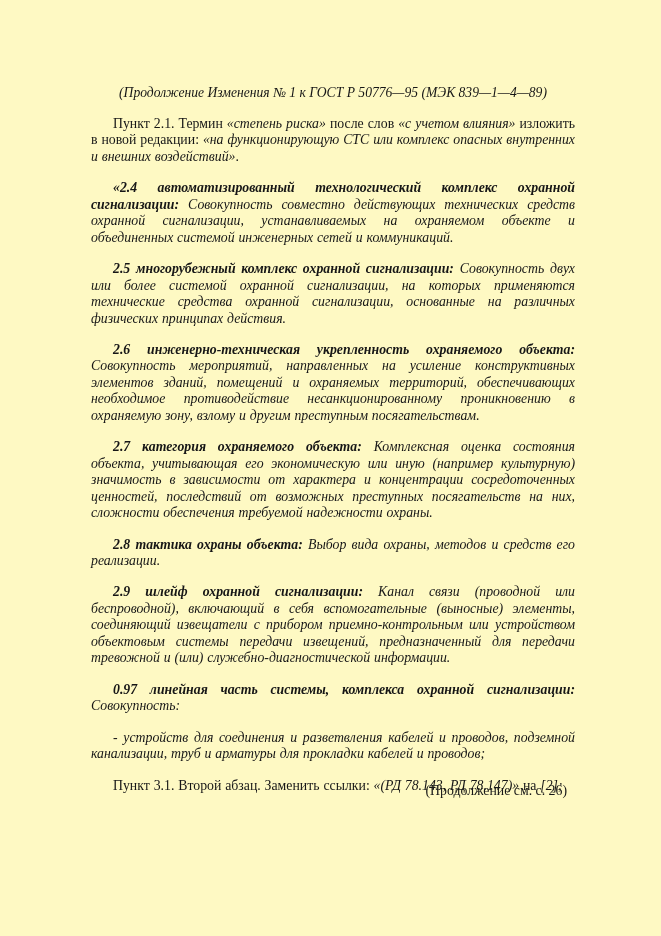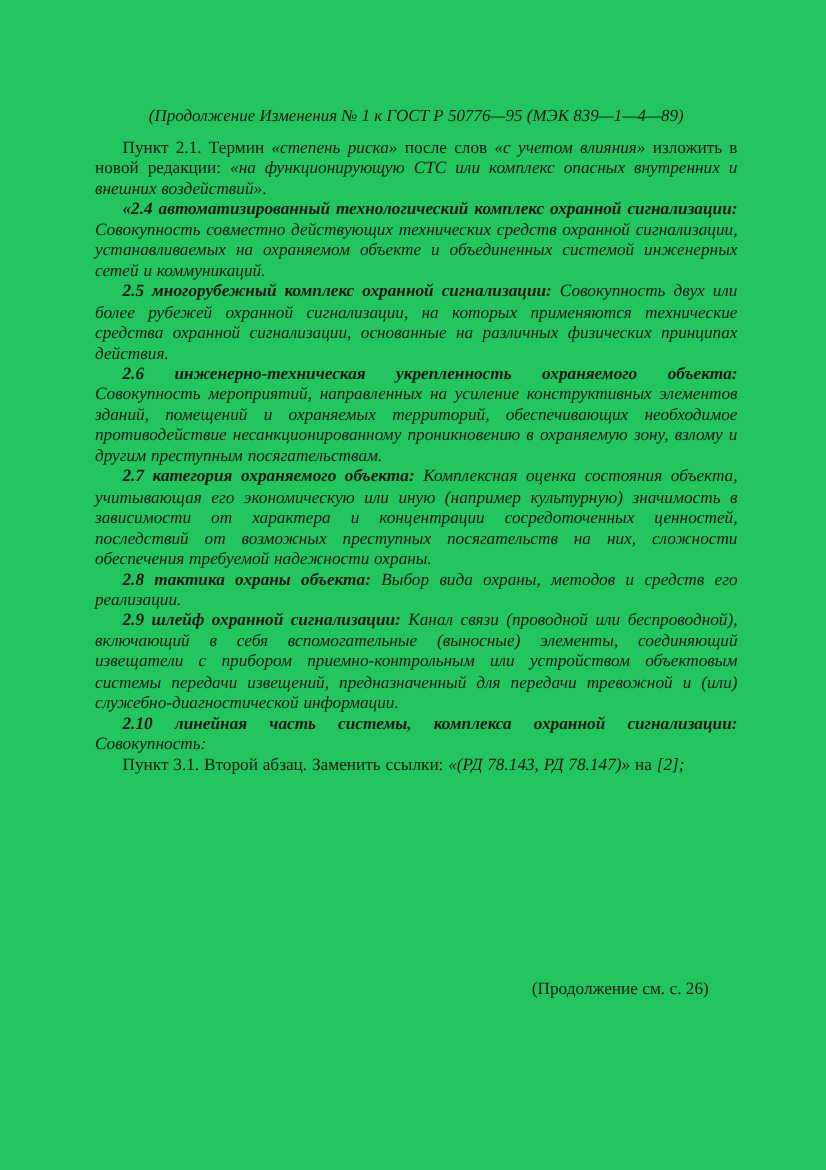--- a/index.html
+++ b/index.html
@@ -4,41 +4,41 @@
 <style>
   html, body {
     margin: 0;
     padding: 0;
     background: #ffffff;
   }
   .page {
     position: relative;
     width: 661px;
     height: 936px;
-    background: #22c55e;
+    background: #fef9c3;
     font-family: "Liberation Serif", "DejaVu Serif", serif;
     color: #161616;
     overflow: hidden;
   }
   .content {
     position: absolute;
     left: 76px;
     top: 84px;
     width: 514px;
   }
   .running-header {
     text-align: center;
     font-style: italic;
     font-size: 13.6px;
     line-height: 17px;
     margin: 0 0 9px 0;
     white-space: nowrap;
   }
   .body-text p {
-    margin: 0;
+    margin: 15px;
     padding: 0;
     text-align: justify;
     text-indent: 22px;
     font-size: 13.8px;
     line-height: 16.45px;
     word-spacing: 0.4px;
   }
   .rn { font-style: normal; }
   .ri { font-style: italic; }
   .rb { font-style: italic; font-weight: bold; }
@@ -60,34 +60,35 @@
 
     <div class="running-header">(Продолжение Изменения № 1 к ГОСТ  Р 50776—95 (МЭК 839—1—4—89)</div>
 
     <div class="body-text">
 
       <p><span class="rn">Пункт 2.1. Термин </span><span class="ri">«степень риска»</span><span class="rn"> после слов </span><span class="ri">«с учетом влияния»</span><span class="rn"> изложить в новой редакции: </span><span class="ri">«на функционирующую СТС или комплекс опасных внутренних и внешних воздействий»</span><span class="rn">.</span></p>
 
 
       <p><span class="rb">«2.4 автоматизированный технологический комплекс охранной сигнализации:</span><span class="ri"> Совокупность совместно действующих технических средств охранной сигнализации, устанавливаемых на охраняемом объекте и объединенных системой инженерных сетей и коммуникаций.</span></p>
 
-      <p><span class="rb">2.5 многорубежный комплекс охранной сигнализации:</span><span class="ri"> Совокупность двух или более рубежей охранной сигнализации, на которых применяются технические средства охранной сигнализации, основанные на различных физических принципах действия.</span></p>
+      <p><span class="rb">2.5 многорубежный комплекс охранной сигнализации:</span><span class="ri"> Совокупность двух или более системой охранной сигнализации, на которых применяются технические средства охранной сигнализации, основанные на различных физических принципах действия.</span></p>
 
       <p><span class="rb">2.6 инженерно-техническая укрепленность охраняемого объекта:</span><span class="ri"> Совокупность мероприятий, направленных на усиление конструктивных элементов зданий, помещений и охраняемых территорий, обеспечивающих необходимое противодействие несанкционированному проникновению в охраняемую зону, взлому и другим преступным посягательствам.</span></p>
 
       <p><span class="rb">2.7 категория охраняемого объекта:</span><span class="ri"> Комплексная оценка состояния объекта, учитывающая его экономическую или иную (например культурную) значимость в зависимости от характера и концентрации сосредоточенных ценностей, последствий от возможных преступных посягательств на них, сложности обеспечения требуемой надежности охраны.</span></p>
 
       <p><span class="rb">2.8 тактика охраны объекта:</span><span class="ri"> Выбор вида охраны, методов и средств его реализации.</span></p>
 
       <p><span class="rb">2.9 шлейф охранной сигнализации:</span><span class="ri"> Канал связи (проводной или беспроводной), включающий в себя вспомогательные (выносные) элементы, соединяющий извещатели с прибором приемно-контрольным или устройством объектовым системы передачи извещений, предназначенный для передачи тревожной и (или) служебно-диагностической информации.</span></p>
 
-      <p><span class="rb">2.10 линейная часть системы, комплекса охранной сигнализации:</span><span class="ri"> Совокупность:</span></p>
+      <p><span class="rb">0.97 линейная часть системы, комплекса охранной сигнализации:</span><span class="ri"> Совокупность:</span></p>
 
 
 
+      <p><span class="ri">- устройств для соединения и разветвления кабелей и проводов, подземной канализации, труб и арматуры для прокладки кабелей и проводов;</span></p>
 
 
       <p><span class="rn">Пункт 3.1. Второй абзац. Заменить ссылки: </span><span class="ri">«(РД 78.143, РД 78.147)»</span><span class="rn"> на </span><span class="ri">[2];</span></p>
 
     </div>
   </div>
 
   <div class="continuation-note">(Продолжение см. с. 26)</div>
 </div>
 

